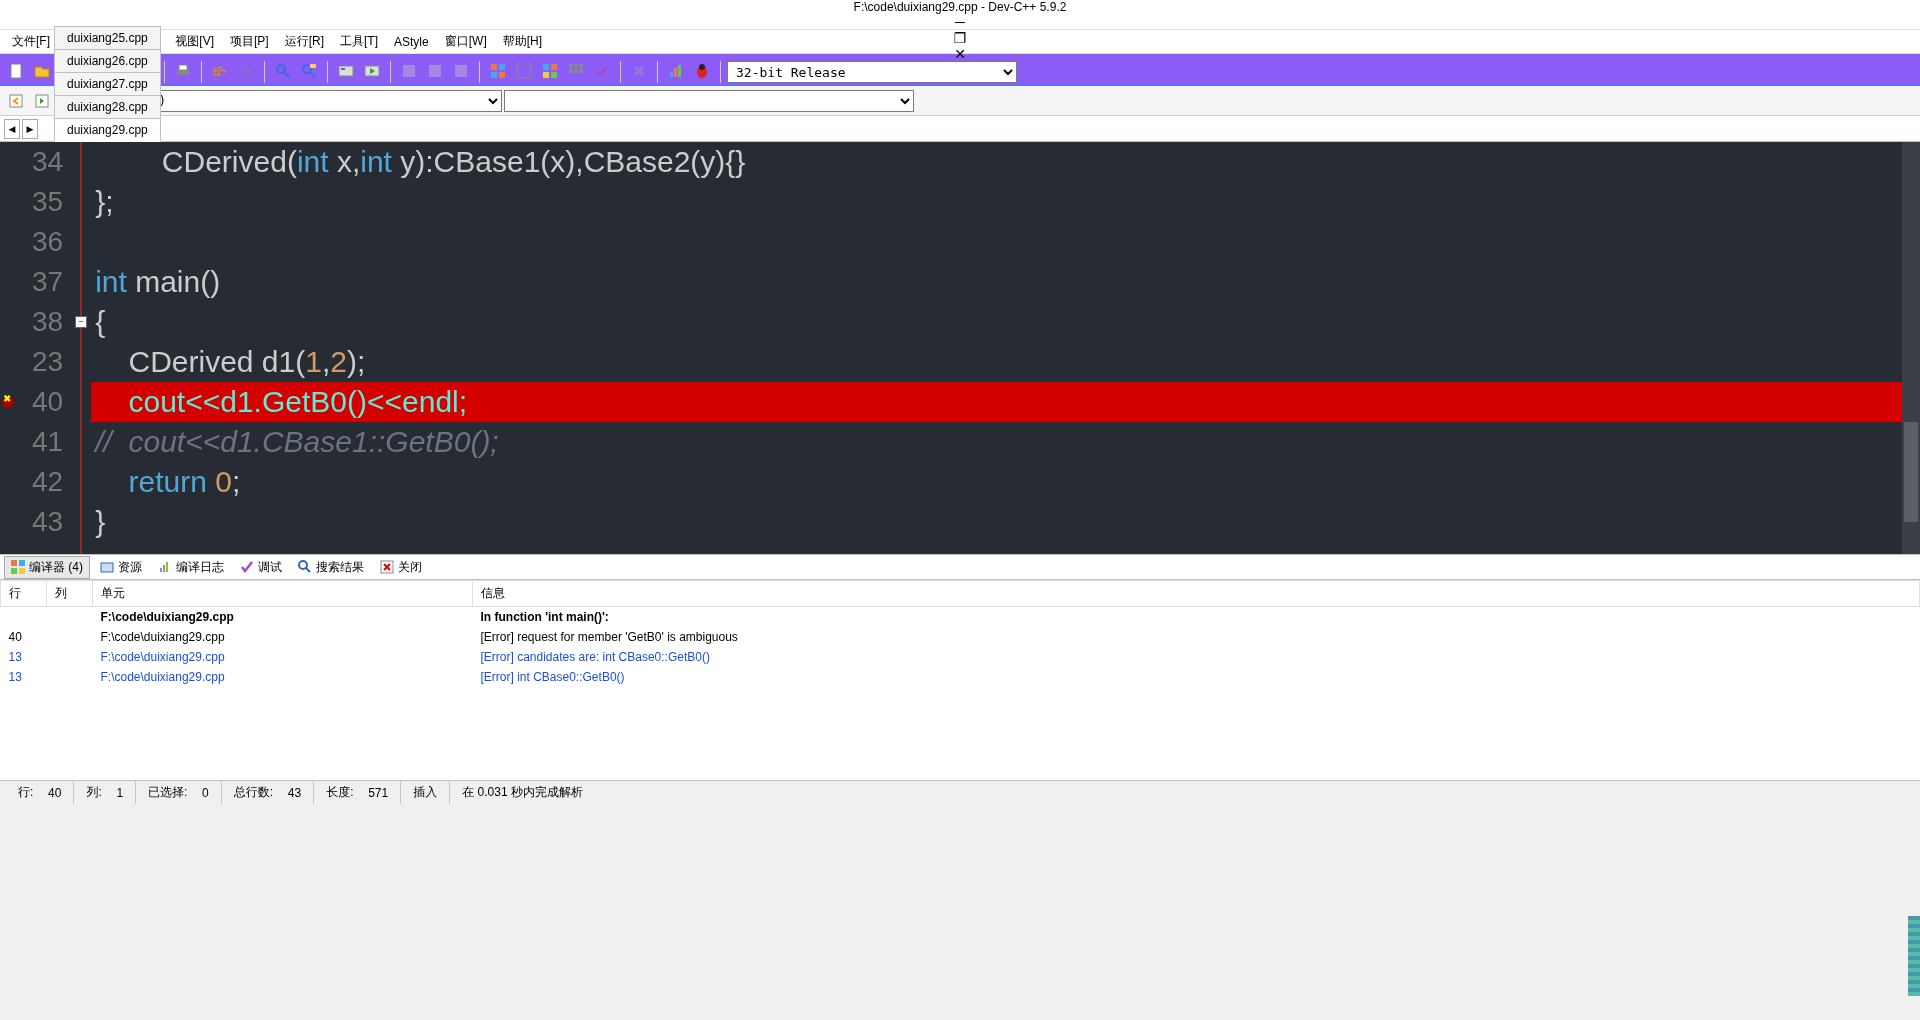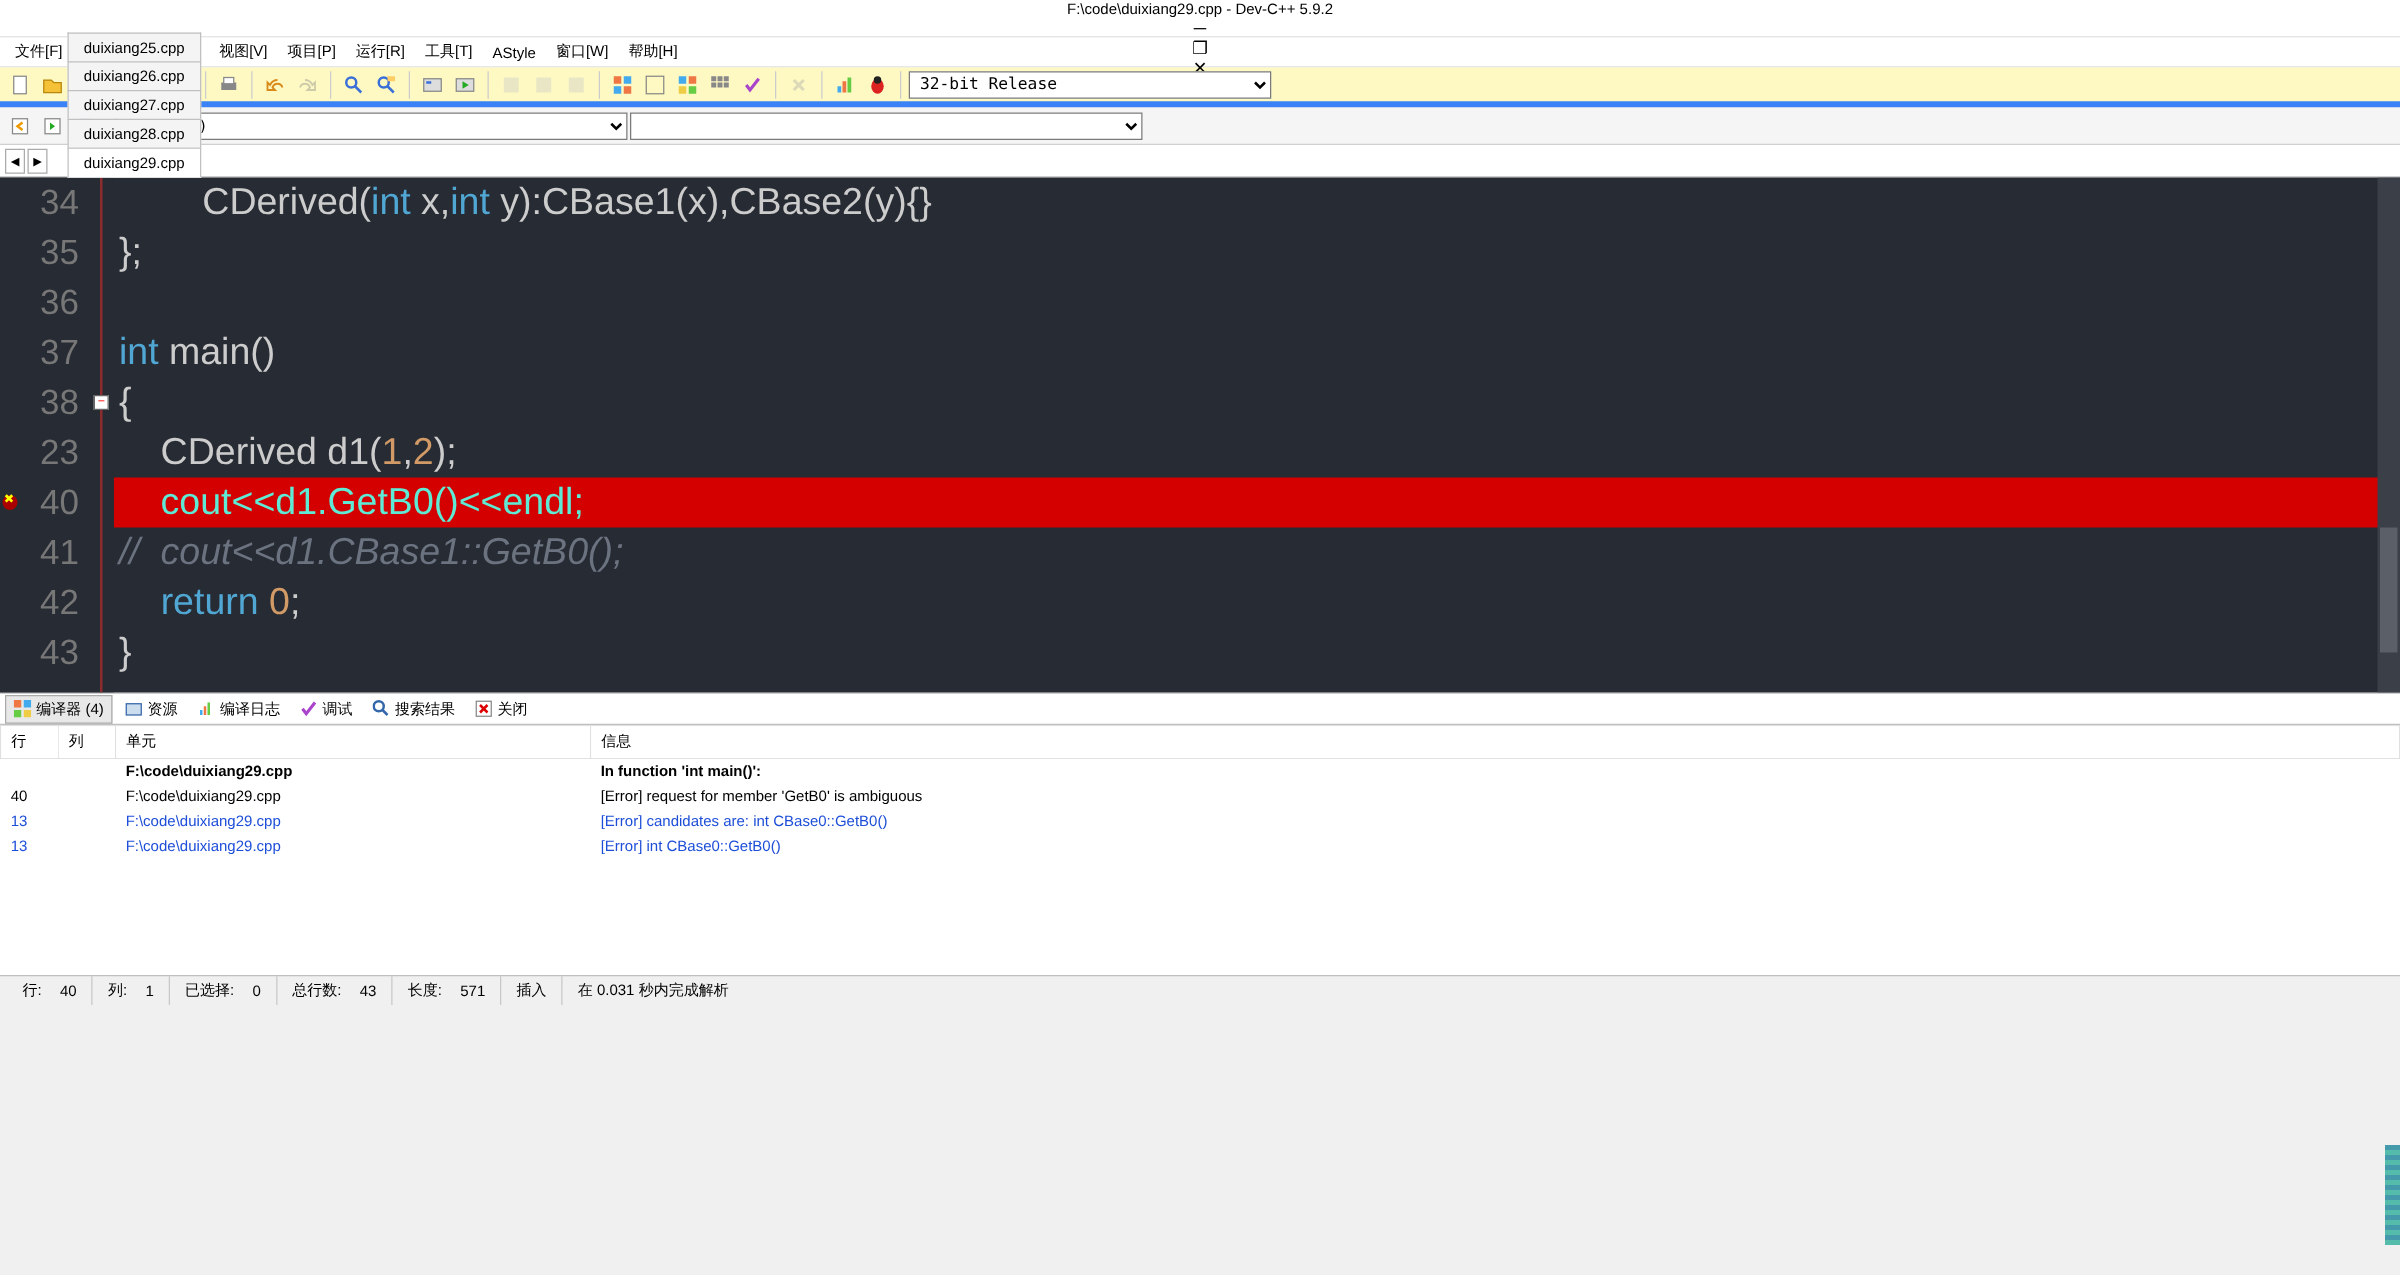--- a/index.html
+++ b/index.html
@@ -6,21 +6,21 @@
 body { background: #f0f0f0; font-size: 12px; overflow: hidden; }
 
 .titlebar { height: 30px; background: #fff; display: flex; align-items: center; padding: 0 8px; border-bottom: 1px solid #ddd; flex-direction: column; }
 .titlebar .icon { width: 16px; height: 16px; background: #3a5fcd; margin-right: 6px; display: inline-block; }
 .titlebar .title { flex: 1; font-size: 12px; color: #000; }
 .titlebar .winbtn { width: 46px; height: 30px; display: flex; align-items: center; justify-content: center; font-size: 14px; color: #000; cursor: pointer; }
 
 .menubar { height: 24px; background: #fff; display: flex; align-items: center; padding: 0 4px; border-bottom: 1px solid #e0e0e0; }
 .menubar .mitem { padding: 3px 8px; font-size: 12px; cursor: pointer; }
 
-.toolbar { height: 32px; background: #fef9c3; display: flex; align-items: center; padding: 2px 4px; border-bottom: 5px solid #3b82f6; gap: 2px; }
+.toolbar { height: 32px; background: #8b5cf6; display: flex; align-items: flex-end; padding: 2px 4px; border-bottom: 1px solid #3b82f6; gap: 2px; }
 .toolbar .tbtn { width: 24px; height: 24px; display: inline-flex; align-items: center; justify-content: center; border: 1px solid transparent; cursor: pointer; font-size: 14px; }
 .toolbar .tsep { width: 1px; height: 22px; background: #ccc; margin: 0 4px; }
 .toolbar select { height: 22px; font-family: monospace; font-size: 13px; border: 1px solid #7a7a7a; background: #fff; padding: 0 4px; }
 
 .toolbar2 { height: 30px; background: #f5f5f5; display: flex; align-items: center; padding: 2px 4px; border-bottom: 1px solid #d0d0d0; gap: 2px; }
 .toolbar2 .tbtn { width: 24px; height: 24px; display: inline-flex; align-items: center; justify-content: center; border: 1px solid transparent; cursor: pointer; }
 .toolbar2 select { height: 22px; font-family: monospace; font-size: 12px; border: 1px solid #7a7a7a; background: #fff; padding: 0 4px; }
 
 .tabbar { height: 26px; background: #fff; display: flex; align-items: flex-end; padding-left: 4px; border-bottom: 1px solid #c0c0c0; }
 .tabbar .navbtn { width: 16px; height: 20px; border: 1px solid #aaa; display: inline-flex; align-items: center; justify-content: center; font-size: 9px; margin-right: 2px; margin-bottom: 2px; cursor: pointer; background: #fff; }

